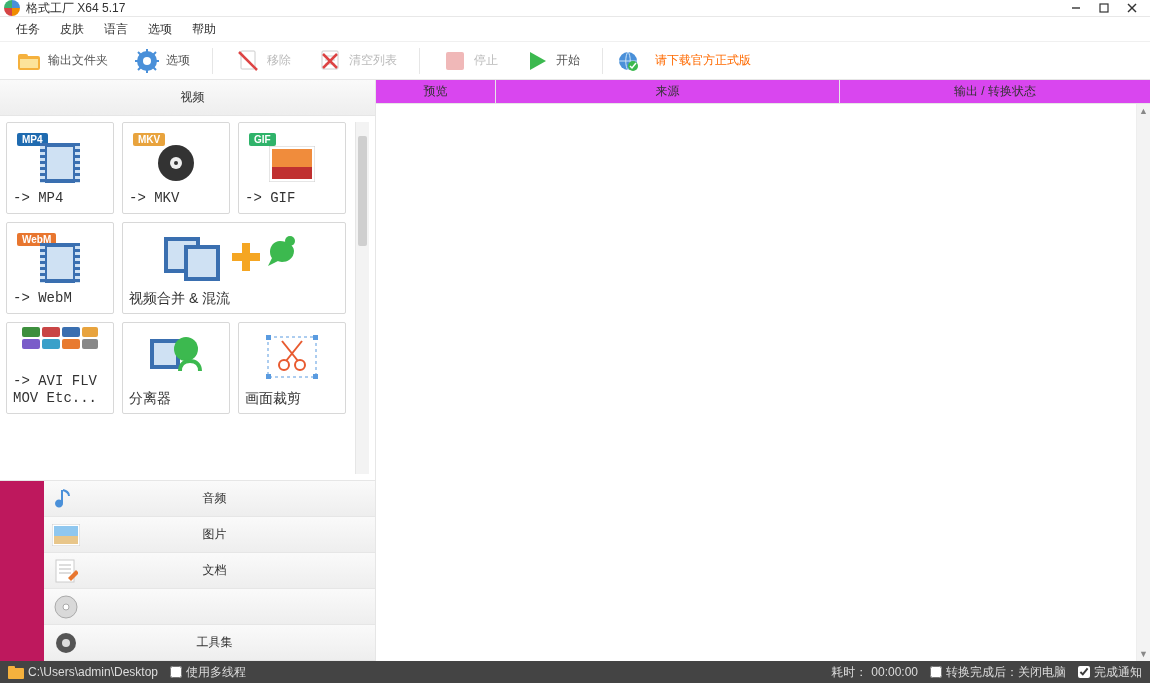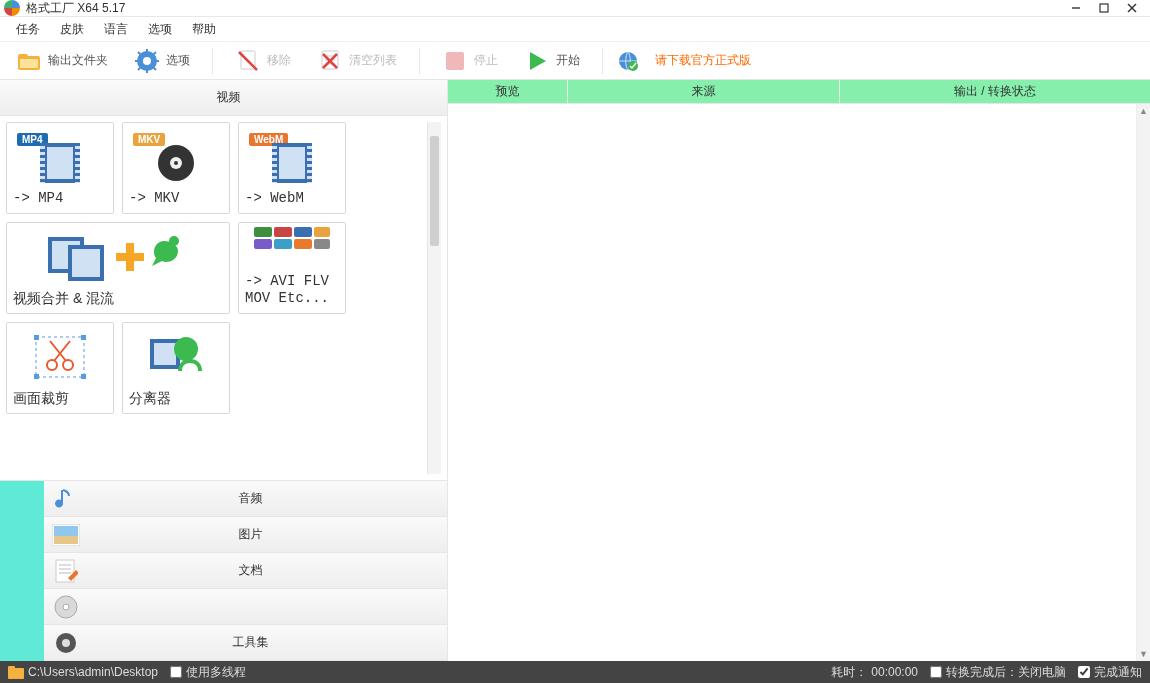--- a/index.html
+++ b/index.html
@@ -20,21 +20,21 @@
 .toolbar { height: 38px; display: flex; align-items: center; padding: 0 8px; gap: 10px; border-top: 1px solid #f0f0f0; }
 .tool-btn { display: flex; align-items: center; gap: 6px; padding: 4px 8px; cursor: default; }
 .tool-btn .tico { width: 26px; height: 26px; display: flex; align-items: center; justify-content: center; }
 .tool-btn .tlabel { font-size: 12px; color: #555; }
 .tool-btn.disabled .tlabel { color: #bbb; }
 .tool-sep { width: 1px; height: 26px; background: #e6e6e6; margin: 0 4px; }
 .dl-link { color: #ff6a00; margin-left: 6px; cursor: pointer; }
 
 
 .body { flex: 1; display: flex; min-height: 0; border-top: 1px solid #e6e6e6; }
-.left-pane { width: 448px; display: flex; flex-direction: column; border-right: 1px solid #e6e6e6; background: #5eead4; }
+.left-pane { width: 376px; display: flex; flex-direction: column; border-right: 1px solid #e6e6e6; background: #be185d; }
 .right-pane { flex: 1; display: flex; flex-direction: column; }
 
 
 .cat-header { height: 36px; display: flex; align-items: center; border-bottom: 1px solid #e6e6e6; background: linear-gradient(#fafafa,#eee); padding: 0 8px; gap: 10px; }
 .cat-header .cico { width: 28px; height: 28px; }
 .cat-header .clabel { flex: 1; text-align: center; padding-right: 28px; }
 
 
 .tiles-wrap { flex: 1; overflow: hidden; position: relative; background: #fff; padding: 6px; display: flex; }
 .tiles { flex: 1; display: flex; flex-wrap: wrap; gap: 8px; align-content: flex-start; overflow: hidden; }
@@ -47,21 +47,21 @@
 .vscroll::before, .vscroll::after { content: ""; position: absolute; left: 3px; right: 3px; height: 10px; }
 .vscroll .thumb-bar { position: absolute; left: 2px; right: 2px; top: 14px; height: 110px; background: #cfcfcf; border-radius: 2px; }
 
 
 .accordion { border-top: 1px solid #e6e6e6; padding-left: 44px; }
 .acc-row { height: 36px; display: flex; align-items: center; border-bottom: 1px solid #e6e6e6; padding: 0 8px; gap: 10px; background: linear-gradient(#fafafa,#eee); cursor: default; }
 .acc-row .aico { width: 28px; height: 28px; display: flex; align-items: center; justify-content: center; }
 .acc-row .alabel { flex: 1; text-align: center; padding-right: 28px; }
 
 
-.list-head { height: 24px; display: flex; border-bottom: 1px solid #e6e6e6; background: #86efac; }
+.list-head { height: 24px; display: flex; border-bottom: 1px solid #e6e6e6; background: #d946ef; }
 .list-head .col { display: flex; align-items: center; justify-content: center; border-right: 1px solid #e6e6e6; }
 .list-head .col:last-child { border-right: none; }
 .list-body { flex: 1; background: #fff; position: relative; }
 .list-body .rscroll { position: absolute; right: 0; top: 0; bottom: 0; width: 14px; background: #f3f3f3; border-left: 1px solid #eee; }
 .list-body .rscroll .rbtn { position: absolute; left: 0; right: 0; height: 14px; display: flex; align-items: center; justify-content: center; color: #888; font-size: 9px; }
 
 
 .status { height: 22px; background: #444; color: #ddd; display: flex; align-items: center; padding: 0 8px; gap: 12px; font-size: 12px; }
 .status .sitem { display: flex; align-items: center; gap: 4px; }
 .status .spacer { flex: 1; }
@@ -208,20 +208,31 @@
             <span class="badge" style="background:#e8a33d">MKV</span>
             <svg width="44" height="44" style="margin-top:10px">
                 <circle cx="22" cy="22" r="18" fill="#333"></circle>
                 <circle cx="22" cy="22" r="6" fill="#eee"></circle>
                 <circle cx="22" cy="22" r="2" fill="#333"></circle>
               </svg>
           </div>
           <div class="tcap">-&gt; MKV</div>
         </div>
 
+        <div class="tile sm">
+          <div class="thumb" style="position:relative">
+            <span class="badge" style="background:#2fb36a">GIF</span>
+            <svg width="46" height="36" style="margin-top:12px">
+                <rect width="46" height="36" fill="#fff" stroke="#ccc"></rect>
+                <rect x="3" y="3" width="40" height="18" fill="#f08c3c"></rect>
+                <rect x="3" y="21" width="40" height="12" fill="#c03030"></rect>
+              </svg>
+          </div>
+          <div class="tcap">-&gt; GIF</div>
+        </div>
 
         <div class="tile sm">
           <div class="thumb" style="position:relative">
             <span class="badge" style="background:#e8762f">WebM</span>
             <span class="film-icon" style="width:40px;height:40px;margin-top:10px">
                 <span class="hole"></span>
               </span>
           </div>
           <div class="tcap">-&gt; WebM</div>
         </div>
@@ -262,47 +273,47 @@
               <rect x="42" y="14" width="18" height="10" rx="2" fill="#e87a2f"></rect>
               <rect x="62" y="14" width="16" height="10" rx="2" fill="#888"></rect>
             </svg>
           </div>
           <div class="tcap">-&gt; AVI FLV
 MOV Etc...</div>
         </div>
 
         <div class="tile sm">
           <div class="thumb">
+            <svg width="60" height="50">
+              <rect x="4" y="6" width="30" height="30" fill="#3a6fb0"></rect>
+                <rect x="8" y="10" width="22" height="22" fill="#cfe1f3"></rect>
+              <circle cx="40" cy="16" r="12" fill="#3cb94f"></circle>
+              <path d="M34 38c0-6 4-10 10-10s10 4 10 10" fill="none" stroke="#3cb94f" stroke-width="4"></path>
+            </svg>
+          </div>
+          <div class="tcap" style="font-family:inherit">分离器</div>
+        </div>
+
+        <div class="tile sm">
+          <div class="thumb">
             <svg width="56" height="50">
               <rect x="4" y="4" width="48" height="40" fill="none" stroke="#5a9be0" stroke-dasharray="3 3"></rect>
               <rect x="2" y="2" width="5" height="5" fill="#5a9be0"></rect>
                 <rect x="49" y="2" width="5" height="5" fill="#5a9be0"></rect>
               <rect x="2" y="41" width="5" height="5" fill="#5a9be0"></rect>
                 <rect x="49" y="41" width="5" height="5" fill="#5a9be0"></rect>
               <circle cx="20" cy="32" r="5" fill="none" stroke="#e85a2f" stroke-width="2"></circle>
               <circle cx="36" cy="32" r="5" fill="none" stroke="#e85a2f" stroke-width="2"></circle>
               <line x1="22" y1="28" x2="38" y2="8" stroke="#e85a2f" stroke-width="2"></line>
               <line x1="34" y1="28" x2="18" y2="8" stroke="#e85a2f" stroke-width="2"></line>
             </svg>
           </div>
           <div class="tcap" style="font-family:inherit">画面裁剪</div>
         </div>
 
-        <div class="tile sm">
-          <div class="thumb">
-            <svg width="60" height="50">
-              <rect x="4" y="6" width="30" height="30" fill="#3a6fb0"></rect>
-                <rect x="8" y="10" width="22" height="22" fill="#cfe1f3"></rect>
-              <circle cx="40" cy="16" r="12" fill="#3cb94f"></circle>
-              <path d="M34 38c0-6 4-10 10-10s10 4 10 10" fill="none" stroke="#3cb94f" stroke-width="4"></path>
-            </svg>
-          </div>
-          <div class="tcap" style="font-family:inherit">分离器</div>
-        </div>
-
       </div>
       <div class="vscroll">
           <div class="thumb-bar"></div>
         </div>
     </div>
 
     <div class="accordion">
       <div class="acc-row">
         <span class="aico">
             <svg width="26" height="26">

